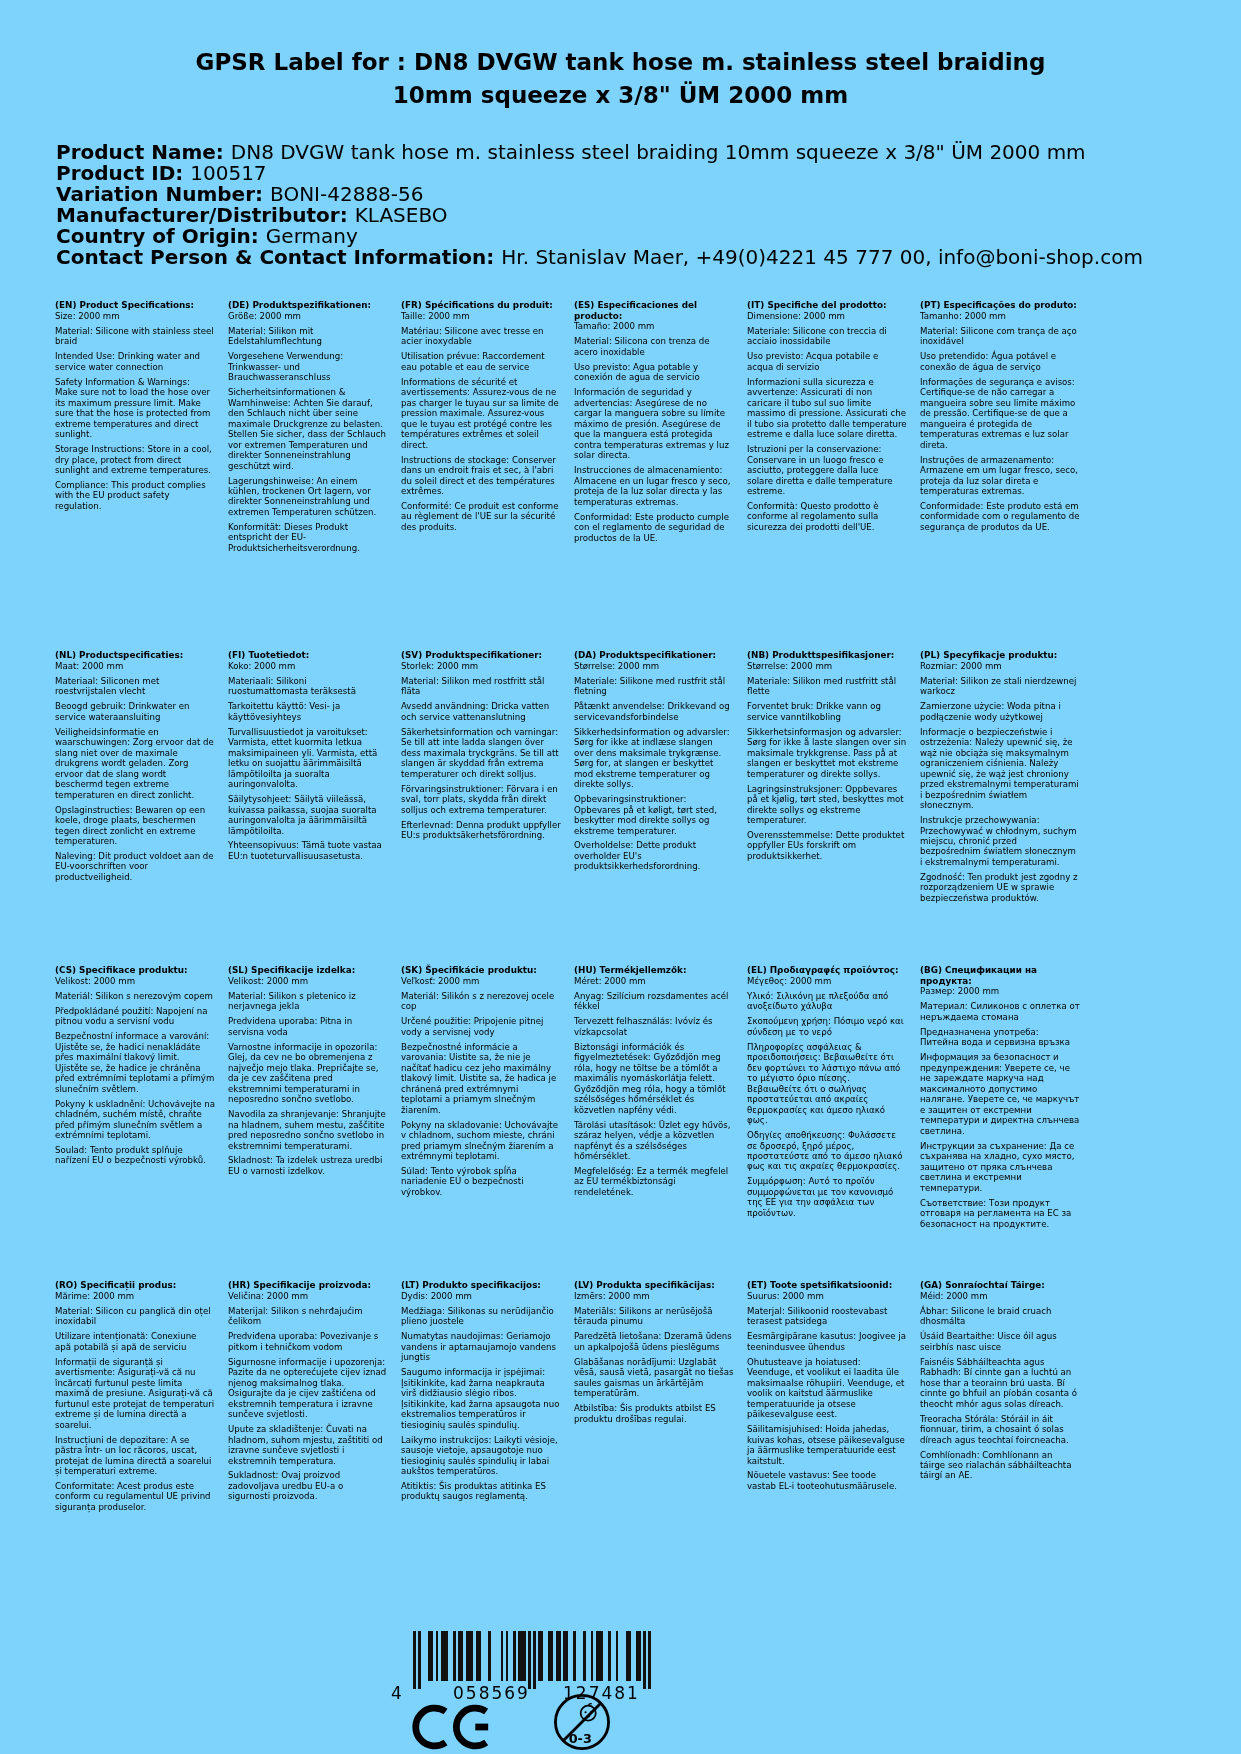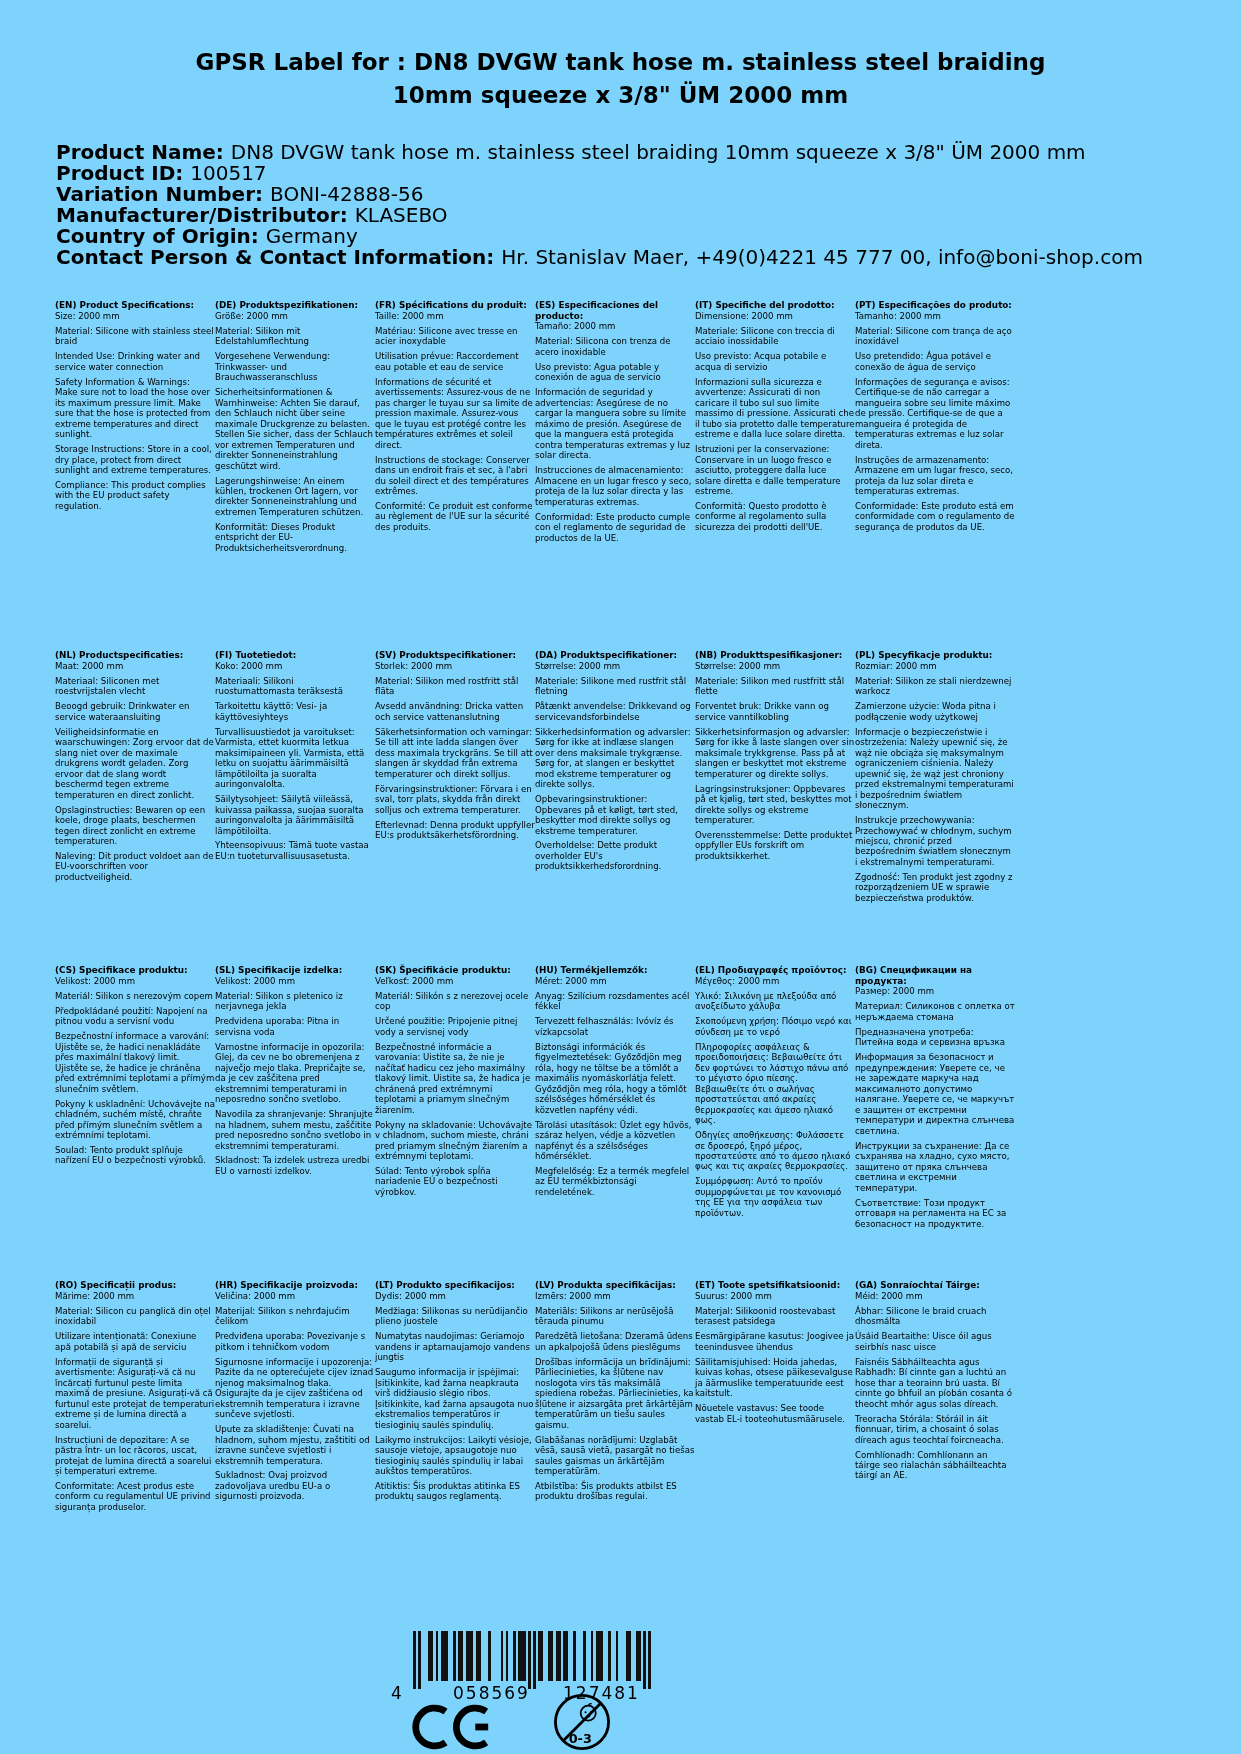--- a/index.html
+++ b/index.html
@@ -5,21 +5,21 @@
   html,body{margin:0;padding:0;background:#fff;}
   .page{position:relative;width:1241px;height:1754px;background:#7dd3fc;
         font-family:"DejaVu Sans","Liberation Sans",sans-serif;color:#000;overflow:hidden;}
   .title{position:absolute;top:46px;left:0;right:0;margin:0 auto;max-width:880px;
          text-align:center;font-size:23px;font-weight:bold;line-height:1.45;}
   .product-info{position:absolute;top:142px;left:56px;right:30px;font-size:20px;line-height:21px;}
   .info-row{white-space:nowrap;}
   .info-label{font-weight:bold;margin-right:7px;}
   .lang-grid{position:absolute;top:300px;left:55px;display:grid;
              grid-template-columns:repeat(6,160px);grid-template-rows:350px 315px 315px auto;
-             align-items:start;}
+             column-gap:13px;align-items:start;}
   .lang-block{font-size:8.6px;line-height:1.22;}
   .lang-block h3{font-size:8.8px;font-weight:bold;margin:0;padding:0;}
   .lang-block p{margin:0 0 4.5px 0;padding:0;}
   .lang-block p.size-line{margin-bottom:4.5px;}
   .barcode{position:absolute;top:1631px;left:413px;width:238px;}
   .bars{display:flex;align-items:flex-start;height:64px;}
   .bars .m{flex:0 0 2.5px;}
   .bars .b1{background:#111;height:50px;}
   .bars .b1.guard{height:58px;}
   .bars .b0{background:transparent;height:50px;}
@@ -237,29 +237,29 @@
         <p class="">Numatytas naudojimas: Geriamojo vandens ir aptarnaujamojo vandens jungtis</p>
         <p class="">Saugumo informacija ir įspėjimai: Įsitikinkite, kad žarna neapkrauta virš didžiausio slėgio ribos. Įsitikinkite, kad žarna apsaugota nuo ekstremalios temperatūros ir tiesioginių saulės spindulių.</p>
         <p class="">Laikymo instrukcijos: Laikyti vėsioje, sausoje vietoje, apsaugotoje nuo tiesioginių saulės spindulių ir labai aukštos temperatūros.</p>
         <p class="">Atitiktis: Šis produktas atitinka ES produktų saugos reglamentą.</p>
       </div>
       <div class="lang-block">
         <h3>(LV) Produkta specifikācijas:</h3>
         <p class="size-line">Izmērs: 2000 mm</p>
         <p class="">Materiāls: Silikons ar nerūsējošā tērauda pinumu</p>
         <p class="">Paredzētā lietošana: Dzeramā ūdens un apkalpojošā ūdens pieslēgums</p>
-        <p class="">Drošības informācija un brīdinājumi: Pārliecinieties, ka šļūtene nav noslogota virs tās maksimālā spiediena robežas. Pārliecinieties, ka šļūtene ir aizsargāta pret ārkārtējām temperatūrām un tiešu saules gaismu.</p>
         <p class="">Glabāšanas norādījumi: Uzglabāt vēsā, sausā vietā, pasargāt no tiešas saules gaismas un ārkārtējām temperatūrām.</p>
         <p class="">Atbilstība: Šis produkts atbilst ES produktu drošības regulai.</p>
       </div>
       <div class="lang-block">
         <h3>(ET) Toote spetsifikatsioonid:</h3>
         <p class="size-line">Suurus: 2000 mm</p>
         <p class="">Materjal: Silikoonid roostevabast terasest patsidega</p>
         <p class="">Eesmärgipärane kasutus: Joogivee ja teenindusvee ühendus</p>
+        <p class="">Ohutusteave ja hoiatused: Veenduge, et voolikut ei laadita üle maksimaalse rõhupiiri. Veenduge, et voolik on kaitstud äärmuslike temperatuuride ja otsese päikesevalguse eest.</p>
         <p class="">Säilitamisjuhised: Hoida jahedas, kuivas kohas, otsese päikesevalguse ja äärmuslike temperatuuride eest kaitstult.</p>
         <p class="">Nõuetele vastavus: See toode vastab EL-i tooteohutusmäärusele.</p>
       </div>
       <div class="lang-block">
         <h3>(GA) Sonraíochtaí Táirge:</h3>
         <p class="size-line">Méid: 2000 mm</p>
         <p class="">Ábhar: Silicone le braid cruach dhosmálta</p>
         <p class="">Úsáid Beartaithe: Uisce óil agus seirbhís nasc uisce</p>
         <p class="">Faisnéis Sábháilteachta agus Rabhadh: Bí cinnte gan a luchtú an hose thar a teorainn brú uasta. Bí cinnte go bhfuil an píobán cosanta ó theocht mhór agus solas díreach.</p>
         <p class="">Treoracha Stórála: Stóráil in áit fionnuar, tirim, a chosaint ó solas díreach agus teochtaí foircneacha.</p>

